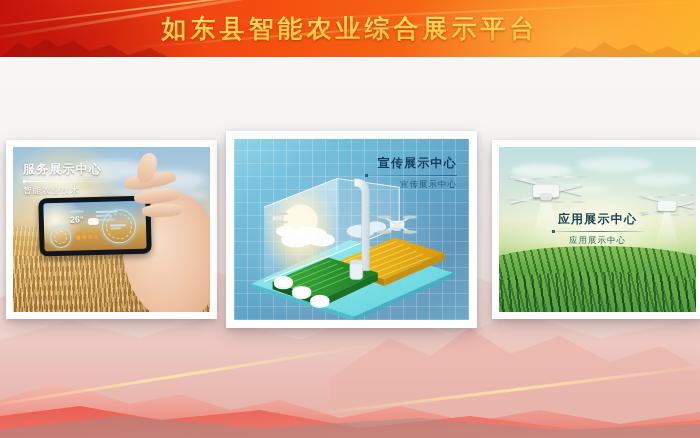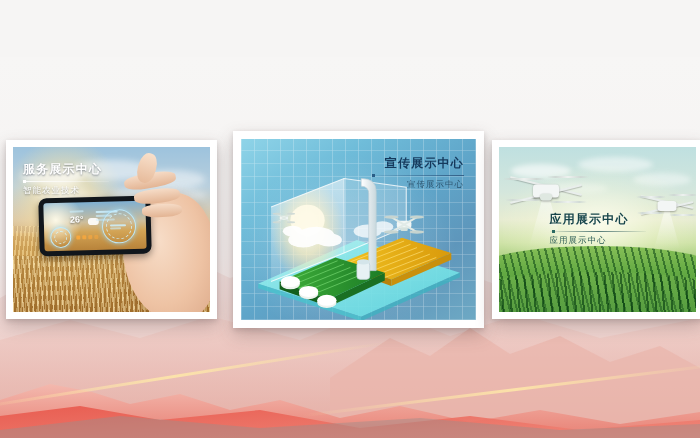--- a/index.html
+++ b/index.html
@@ -43,41 +43,41 @@
   .page-bg{position:absolute;left:0;top:57px;width:700px;height:381px;overflow:hidden;
     background:linear-gradient(180deg,#f7f6f5 0%,#f6f4f3 32%,#f6efee 52%,#f8e6e3 70%,#f6cdc6 86%,#f0a89d 100%);}
   .page-bg svg{position:absolute;left:0;bottom:0;width:700px;height:260px;}
 
   
   .card{
     position:absolute;background:#ffffff;
     box-shadow:0 7px 16px rgba(80,60,60,.28), 0 2px 5px rgba(80,60,60,.18);
   }
   .card-left{left:6px;top:140px;width:197px;height:165px;padding:7px;}
-  .card-mid{left:233px;top:131px;width:235px;height:181px;padding:8px;}
+  .card-mid{left:226px;top:131px;width:235px;height:181px;padding:8px;}
   .card-right{left:492px;top:140px;width:197px;height:165px;padding:7px;}
   .inner{position:absolute;left:7px;top:7px;right:7px;bottom:7px;overflow:hidden;}
   .card-mid .inner{left:8px;top:8px;right:8px;bottom:8px;}
 
   
   .cap{position:absolute;z-index:9;}
   .cap .t1{font-size:12px;font-weight:bold;letter-spacing:1.2px;white-space:nowrap;}
   .cap .rule{height:1px;margin:3px 0 3px 0;position:relative;}
   .cap .rule .dot{position:absolute;left:0;top:-1.5px;width:3px;height:3px;}
   .cap .t2{font-size:8.5px;letter-spacing:1px;white-space:nowrap;}
 
   .cap-left{left:10px;top:14px;color:#fff;text-shadow:0 1px 2px rgba(40,50,70,.55);}
   .cap-left .rule{width:86px;background:linear-gradient(90deg,rgba(255,255,255,.9),rgba(255,255,255,.12));}
   .cap-left .rule .dot{background:#fff;}
   .cap-mid{right:12px;top:16px;text-align:right;color:#1b3b5c;}
   .cap-mid .rule{width:92px;background:linear-gradient(270deg,rgba(40,80,120,.8),rgba(40,80,120,.08));}
   .cap-mid .rule .dot{left:auto;right:auto;left:0;background:#2a5d86;}
   .cap-mid .t1{color:#15395c;}
   .cap-mid .t2{color:#2b546f;}
-  .cap-right{left:50%;transform:translateX(-50%);top:64px;color:#1e4a4e;}
+  .cap-right{left:50%;transform:translateX(-50%);top:64px;text-align:center;color:#1e4a4e;}
   .cap-right .rule{width:96px;background:linear-gradient(90deg,rgba(30,80,80,.05),rgba(30,80,80,.75),rgba(30,80,80,.05));}
   .cap-right .rule .dot{left:2px;background:#2c6a62;}
   .cap-right .t1{color:#17454a;text-shadow:0 1px 1px rgba(255,255,255,.5);}
   .cap-right .t2{color:#2c5b55;}
 
   
   .sceneL{position:absolute;inset:0;background:linear-gradient(180deg,#9dc3dd 0%,#b9cfdd 24%,#dcc9a8 44%,#d9b274 56%,#c99a53 74%,#b2813d 100%);}
   .sceneL .sun{position:absolute;left:26%;top:30%;width:120px;height:120px;transform:translate(-50%,-50%);border-radius:50%;
     background:radial-gradient(circle,rgba(255,248,225,.95) 0%,rgba(255,228,160,.55) 32%,rgba(255,210,130,0) 70%);}
   .sceneL .cloud{position:absolute;border-radius:50%;background:rgba(255,255,255,.62);filter:blur(3px);}
@@ -151,20 +151,33 @@
     background:linear-gradient(180deg,rgba(255,255,255,.55),rgba(255,255,255,0));
     clip-path:polygon(42% 0,58% 0,100% 100%,0 100%);}
   .dr1{left:4px;top:24px;width:86px;height:40px;}
   .dr2{right:-2px;top:44px;width:62px;height:30px;}
 </style>
 </head>
 <body>
 
 <div id="stage">
 
+  <div class="banner">
+    <div class="glow2"></div>
+    <div class="glow"></div>
+    <div class="ray r1"></div>
+    <div class="ray r2"></div>
+    <div class="ray r3"></div>
+    <div class="ray r4"></div>
+    <svg class="mtn" viewBox="0 0 700 22" preserveAspectRatio="none">
+      <path d="M0 22 L18 8 L30 14 L46 4 L58 12 L74 6 L90 16 L110 10 L128 20 L150 13 L168 22 Z" fill="#8c0a06"></path>
+      <path d="M560 22 L575 12 L590 17 L604 7 L618 15 L634 9 L650 18 L668 11 L686 20 L700 14 L700 22 Z" fill="#c0400c" opacity=".5"></path>
+    </svg>
+    <div class="banner-title">如东县智能农业综合展示平台</div>
+  </div>
 
   <div class="page-bg">
     <svg viewBox="0 0 700 260" preserveAspectRatio="none">
       <defs>
         <linearGradient id="m1" x1="0" y1="0" x2="0" y2="1">
           <stop offset="0" stop-color="#f3e2e0" stop-opacity=".85"></stop>
           <stop offset="1" stop-color="#e7bdb6" stop-opacity=".9"></stop>
         </linearGradient>
         <linearGradient id="m2" x1="0" y1="0" x2="0" y2="1">
           <stop offset="0" stop-color="#f0cfc9" stop-opacity=".9"></stop>

